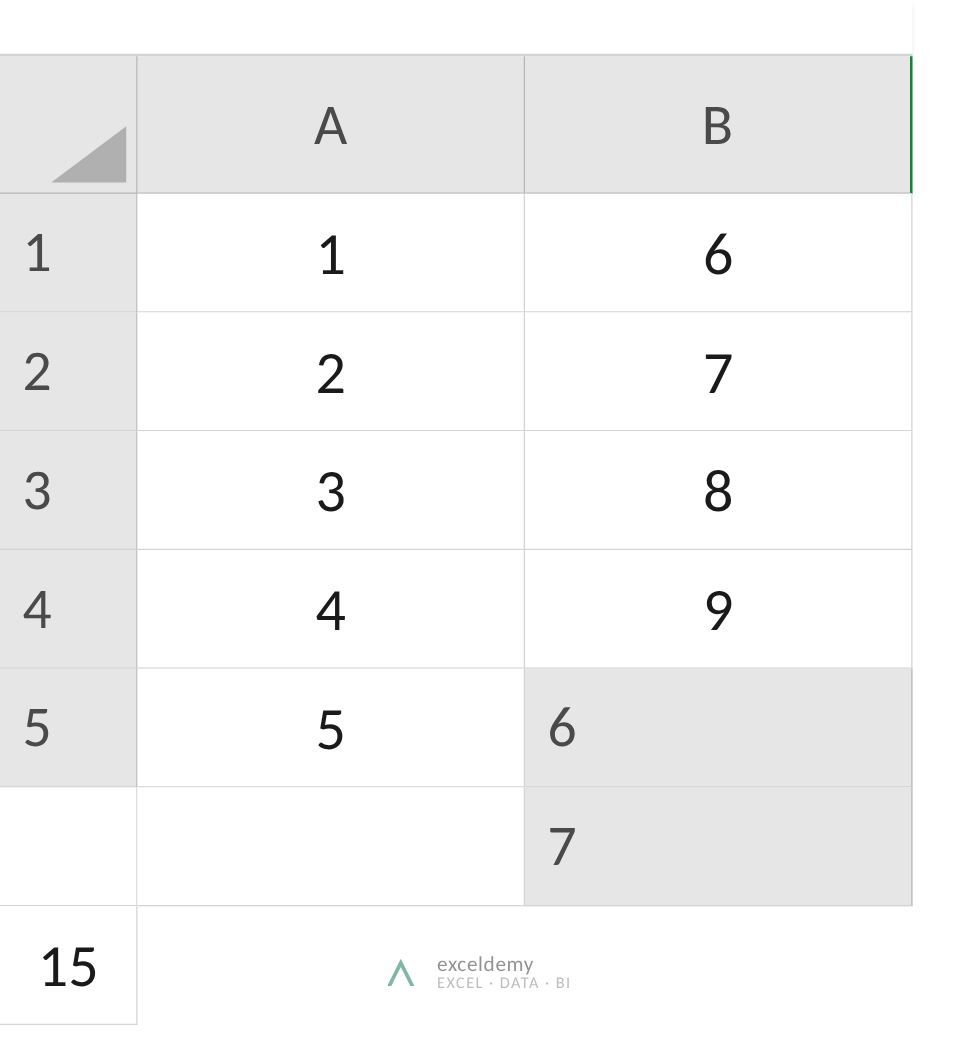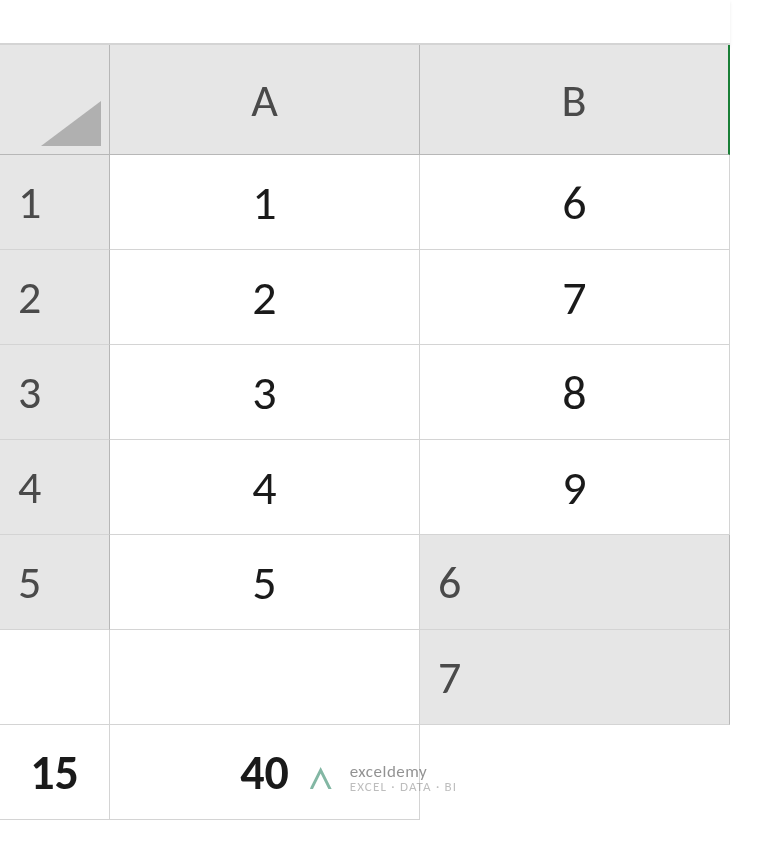--- a/index.html
+++ b/index.html
@@ -73,21 +73,21 @@
       border-right: 1px solid #d4d4d4;
       border-bottom: 1px solid #d4d4d4;
       display: flex;
       align-items: center;
       justify-content: center;
       font-size: 48px;
       color: #1a1a1a;
       cursor: cell;
     }
     .cell.bold {
-      font-weight: bold;
+      font-weight: normal;
     }
     .watermark {
       position: absolute;
       bottom: 52px;
       left: 50%;
       transform: translateX(-50%);
       display: flex;
       align-items: center;
       gap: 18px;
       opacity: 0.55;
@@ -143,21 +143,20 @@
 
   <div class="row-header">5</div>
   <div class="cell">5</div>
 
   <div class="row-header">6</div>
   <div class="cell"></div>
   <div class="cell"></div>
 
   <div class="row-header">7</div>
   <div class="cell bold">15</div>
-  <div class="cell bold">40</div>
 </div>
 
 <div class="watermark">
   <div class="watermark-icon"></div>
   <div class="watermark-text">
     <span class="watermark-title">exceldemy</span>
     <span class="watermark-sub">EXCEL · DATA · BI</span>
   </div>
 </div>
 

